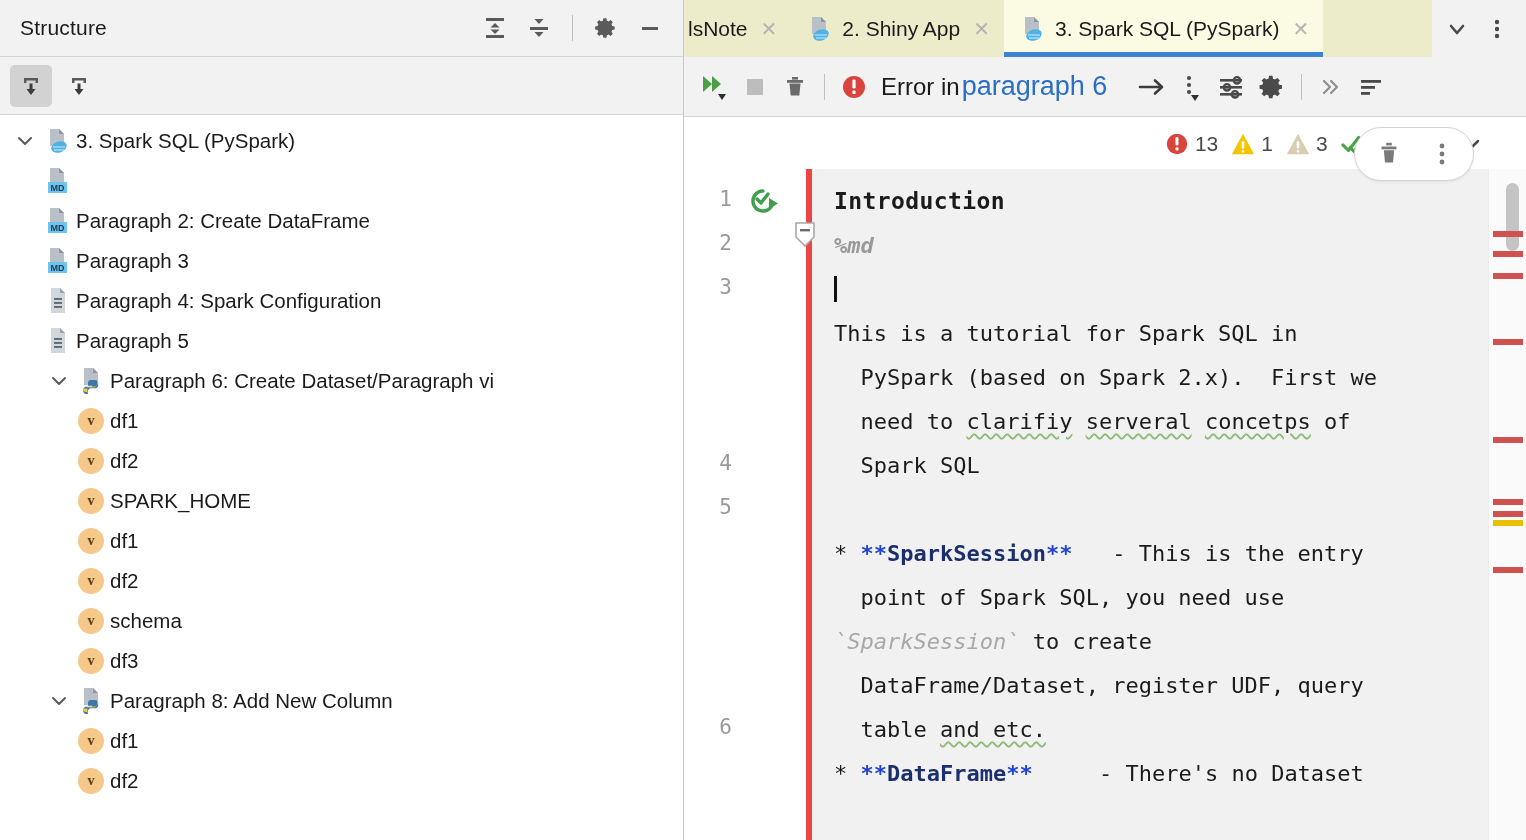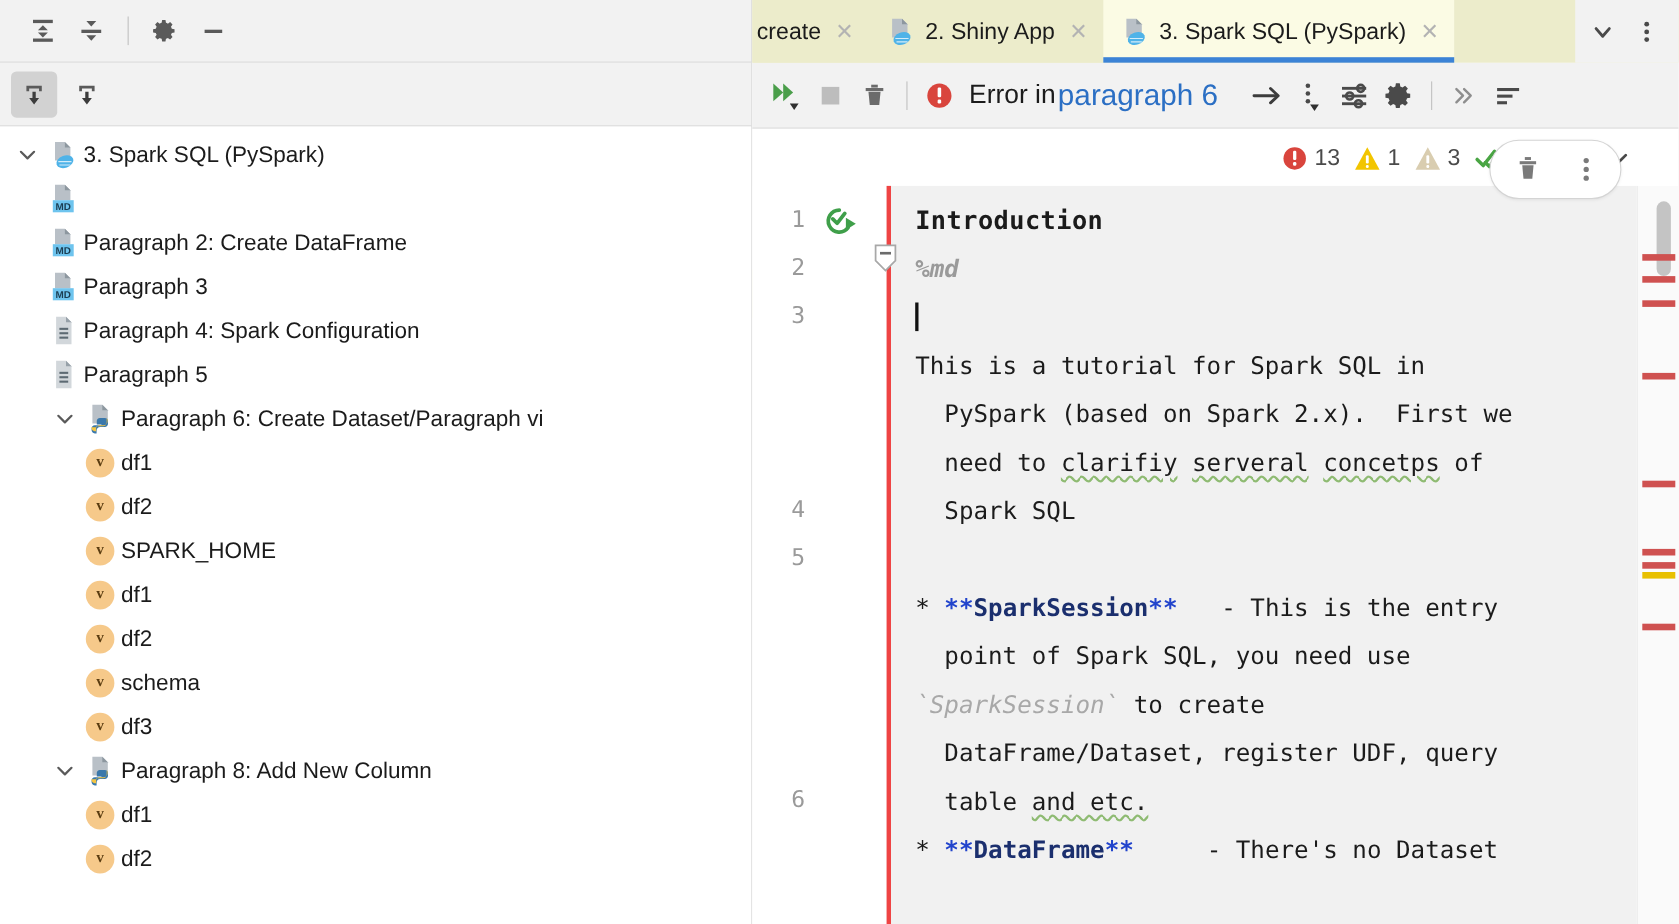--- a/index.html
+++ b/index.html
@@ -154,21 +154,21 @@
   }
   .runicon { position: absolute; left: 63px; }
   .caret-line {
     position: absolute; left: 0; width: 122px; height: 44px;
     background: #fdfbe8;
   }
 
   .cell {
     position: absolute; left: 122px; right: 38px; top: 0; bottom: 0;
     background: #f1f1f1;
-    border-left: 4px solid #ef4444;
+    border-left: 6px solid #ef4444;
   }
   .cell-content {
     padding: 10px 0 0 22px;
     font-family: "DejaVu Sans Mono", monospace;
     font-size: 22px; line-height: 44px;
     color: #1b1b1b;
     white-space: pre;
   }
   .cell-title { font-weight: bold; font-size: 23px; letter-spacing: .4px; }
   .md-tag { color: #9a9a9a; font-style: italic; font-weight: bold; }
@@ -219,20 +219,21 @@
   svg { display: block; }
 </style>
 </head>
 <body>
 
 <div class="app">
 
   <div class="structure-panel">
 
     <div class="structure-header">
+      <div class="structure-title">Structure</div>
       <div class="hdr-icons">
         <div class="icon-btn">
           <svg width="26" height="26" viewBox="0 0 26 26">
             <rect x="4" y="3" width="18" height="3" fill="#5a5a5a"></rect>
             <rect x="4" y="20" width="18" height="3" fill="#5a5a5a"></rect>
             <path d="M13 8 L17.5 12.5 L8.5 12.5 Z" fill="#5a5a5a"></path>
             <path d="M13 19 L8.5 14.5 L17.5 14.5 Z" fill="#5a5a5a"></path>
           </svg>
         </div>
         <div class="icon-btn">
@@ -431,21 +432,21 @@
           </div>
           <div class="tree-label">df2</div>
         </div>
       </div>
   </div>
 
   <div class="editor-area">
 
     <div class="tabbar" id="tabbar">
       <div class="tab clipped">
-          <span>create</span>
+          <span>lsNote</span>
           <span class="tab-close">✕</span>
         </div>
         <div class="tab">
           <span>
             <svg width="28" height="30" viewBox="0 0 28 30">
               <path d="M7 3 h9 l5 5 v12 h-14 Z" fill="#b9c0c7"></path>
               <path d="M16 3 l5 5 h-5 Z" fill="#8d979f"></path>
               <ellipse cx="16" cy="21" rx="8" ry="5.5" fill="#4fb3e8" transform="rotate(-20 16 21)"></ellipse>
               <path d="M10 21 h12 M11 24 h10" stroke="#ffffff" stroke-width="1.1" opacity=".75"></path>
             </svg>

